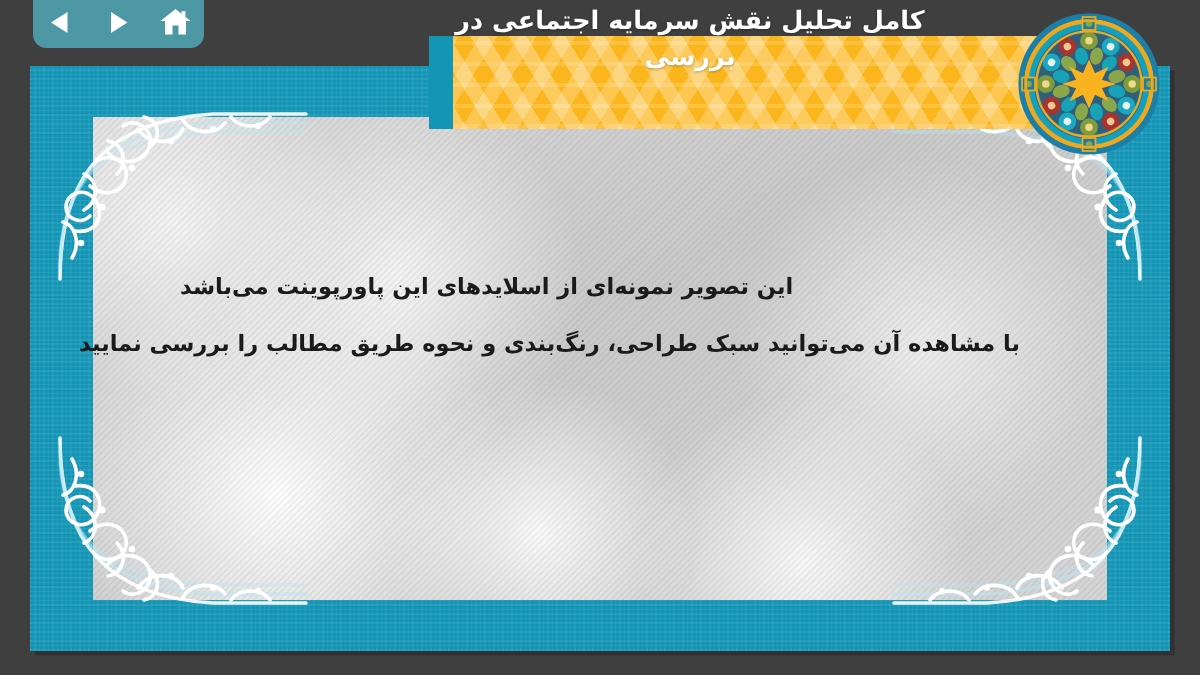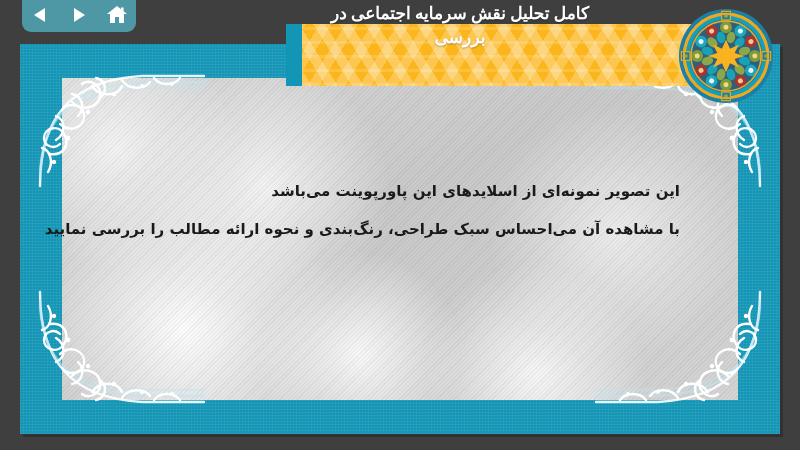--- a/index.html
+++ b/index.html
@@ -154,42 +154,42 @@
     z-index: 35;
     text-align: center;
     color: #ffffff;
     font-size: 17px;
     line-height: 24px;
     font-weight: bold;
     direction: rtl;
     text-shadow: 0 1px 2px rgba(0,0,0,0.28);
     pointer-events: none;
   }
-  #title-text .tline { display: block; white-space: nowrap; font-family: Liberation Serif, serif; }
+  #title-text .tline { display: block; white-space: nowrap; }
 
   
   #medallion {
     position: absolute;
     left: 678px;
     top: 8px;
     width: 96px;
     height: 96px;
     z-index: 38;
   }
   #medallion svg { display: block; }
 
   
   #body-text {
     position: absolute;
     left: 100px;
     top: 128px;
     width: 560px;
     z-index: 20;
     direction: rtl;
-    text-align: right;
+    text-align: left;
     color: #1a1a1a;
     font-size: 15px;
     line-height: 38px;
     font-weight: bold;
   }
   #body-text .bline { display: block; white-space: nowrap; }
 </style>
 </head>
 <body>
 
@@ -332,21 +332,21 @@
           <circle cx="76" cy="40" r="2.2"></circle>
           <circle cx="104" cy="32" r="2.0"></circle>
           <circle cx="134" cy="30" r="2.0"></circle>
           <circle cx="16" cy="108" r="2.2"></circle>
         </g>
       </svg>
     </div>
 
     <div id="body-text">
       <span class="bline">این تصویر نمونه‌ای از اسلایدهای این پاورپوینت می‌باشد</span>
-      <span class="bline">با مشاهده آن می‌احساس سبک طراحی، رنگ‌بندی و نحوه ارائه مطالب را بررسی نمایید</span>
+      <span class="bline">با مشاهده آن می‌توانید سبک طراحی، رنگ‌بندی و نحوه طریق مطالب را بررسی نمایید</span>
     </div>
 
   </div>
 
   <div id="title-banner-edge"></div>
   <div id="title-banner"></div>
 
   <div id="title-text">
     <span class="tline">کامل تحلیل نقش سرمایه اجتماعی در</span>
     <span class="tline">بررسی</span>

